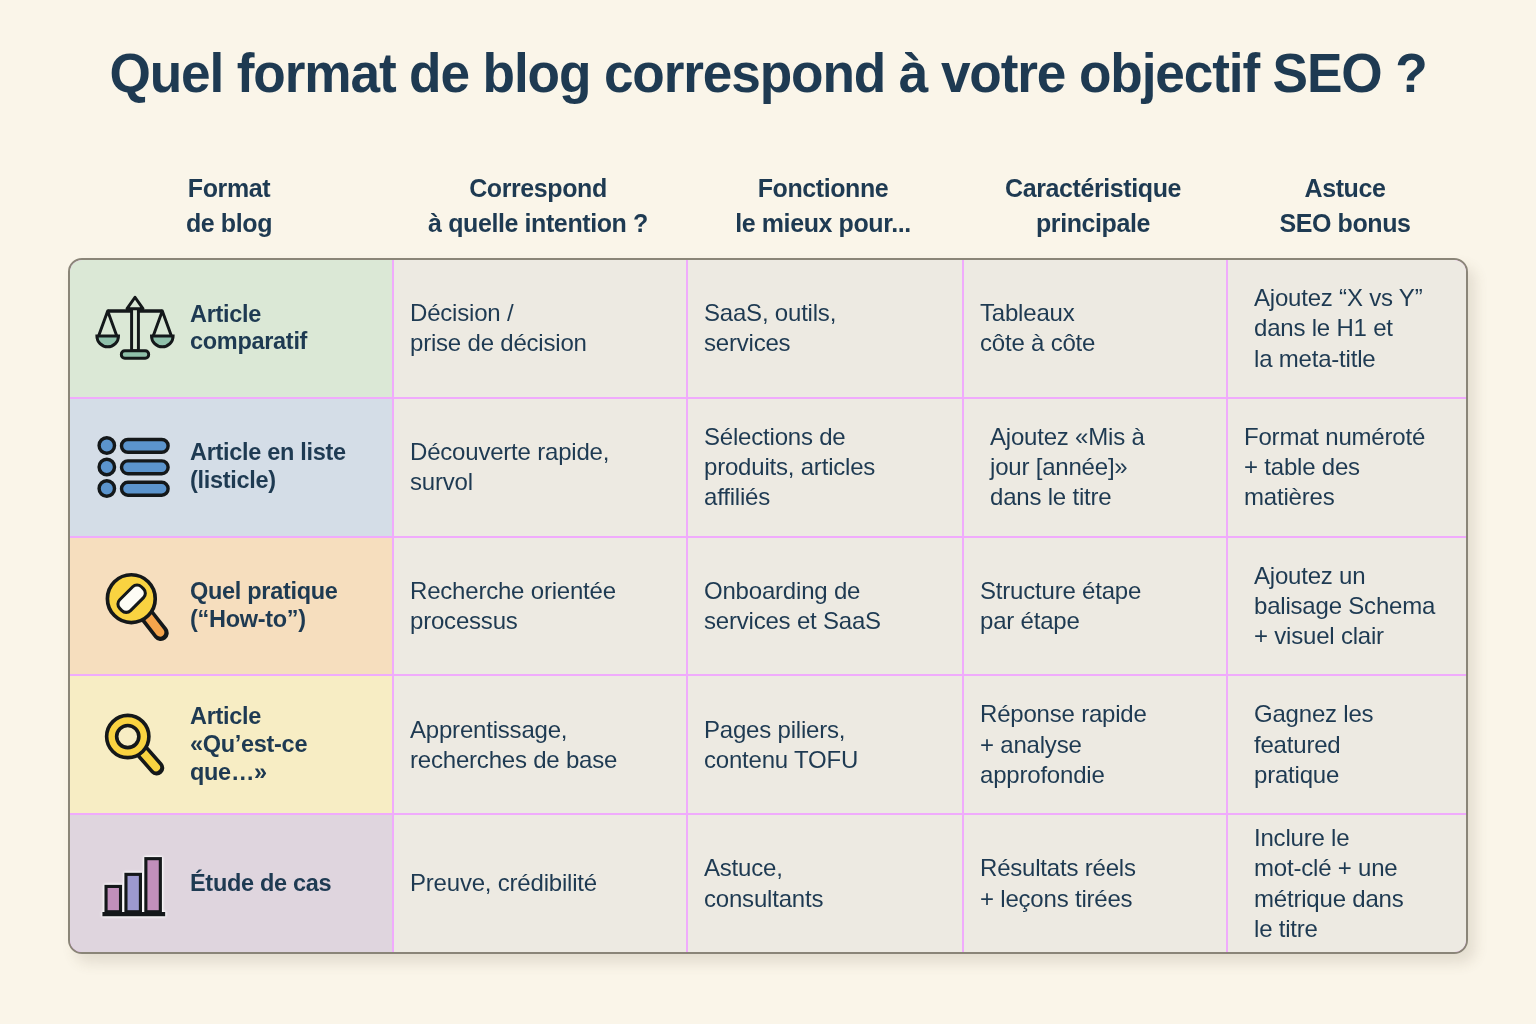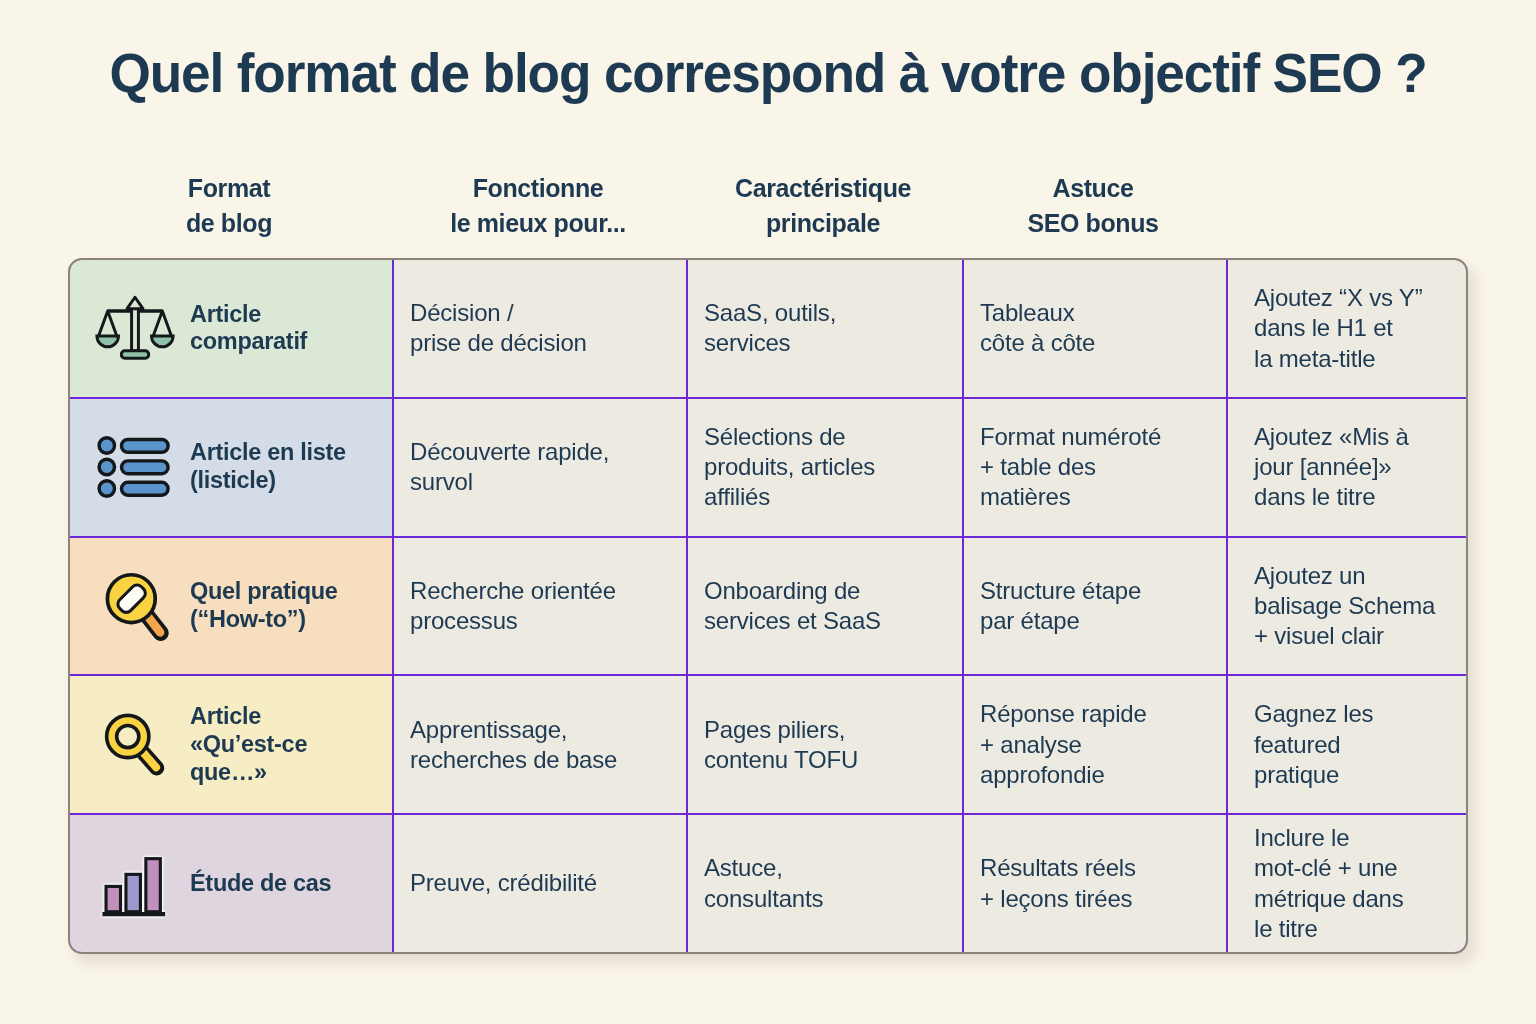--- a/index.html
+++ b/index.html
@@ -53,21 +53,21 @@
     line-height: 1.42;
     letter-spacing: -0.4px;
   }
 
   
   .seo-table {
     position: absolute;
     top: 258px; left: 68px;
     width: 1400px;
     height: 696px;
-    background: #6d28d9;            
+    background: #f0abfc;            
     border: 2px solid #8a8578;
     border-radius: 14px;
     overflow: hidden;
     display: grid;
     grid-template-columns: 322px 292px 274px 262px 238px;
     grid-template-rows: repeat(5, 1fr);
     gap: 2px;
     box-shadow: 7px 9px 14px rgba(90, 80, 60, 0.14);
   }
 
@@ -111,20 +111,24 @@
 <body>
 
 <h1 class="page-title">Quel format de blog correspond à votre objectif SEO ?</h1>
 
 <div class="headers col-grid">
   <div class="hcell">
     <span>Format</span>
     <span>de blog</span>
   </div>
   <div class="hcell">
+    <span>Correspond</span>
+    <span>à quelle intention ?</span>
+  </div>
+  <div class="hcell">
     <span>Fonctionne</span>
     <span>le mieux pour...</span>
   </div>
   <div class="hcell">
     <span>Caractéristique</span>
     <span>principale</span>
   </div>
   <div class="hcell">
     <span>Astuce</span>
     <span>SEO bonus</span>
@@ -171,26 +175,26 @@
       </svg>
     </span>
     <span class="format-label">Article en liste
 (listicle)</span>
   </div>
   <div class="cell">Découverte rapide,
 survol</div>
   <div class="cell">Sélections de
 produits, articles
 affiliés</div>
+  <div class="cell tip">Ajoutez «Mis à
+jour [année]»
+dans le titre</div>
   <div class="cell">Format numéroté
 + table des
 matières</div>
-  <div class="cell tip">Ajoutez «Mis à
-jour [année]»
-dans le titre</div>
 
   <div class="cell format" style="background-color: rgb(246, 222, 190);">
     <span class="icon-box">
       <svg width="72" height="76" viewBox="0 0 58 62">
         <line x1="39" y1="39" x2="50" y2="53" stroke="#14181a" stroke-width="13" stroke-linecap="round"></line>
         <line x1="39.5" y1="39.5" x2="49.5" y2="52.5" stroke="#f5a44c" stroke-width="7" stroke-linecap="round"></line>
         <circle cx="26" cy="25" r="19.5" fill="#f9d341" stroke="#14181a" stroke-width="3"></circle>
         <rect x="20" y="12.5" width="12.5" height="25" rx="5" fill="#fdfcf5" stroke="#14181a" stroke-width="2.5" transform="rotate(45 26.25 25)"></rect>
       </svg>
     </span>

